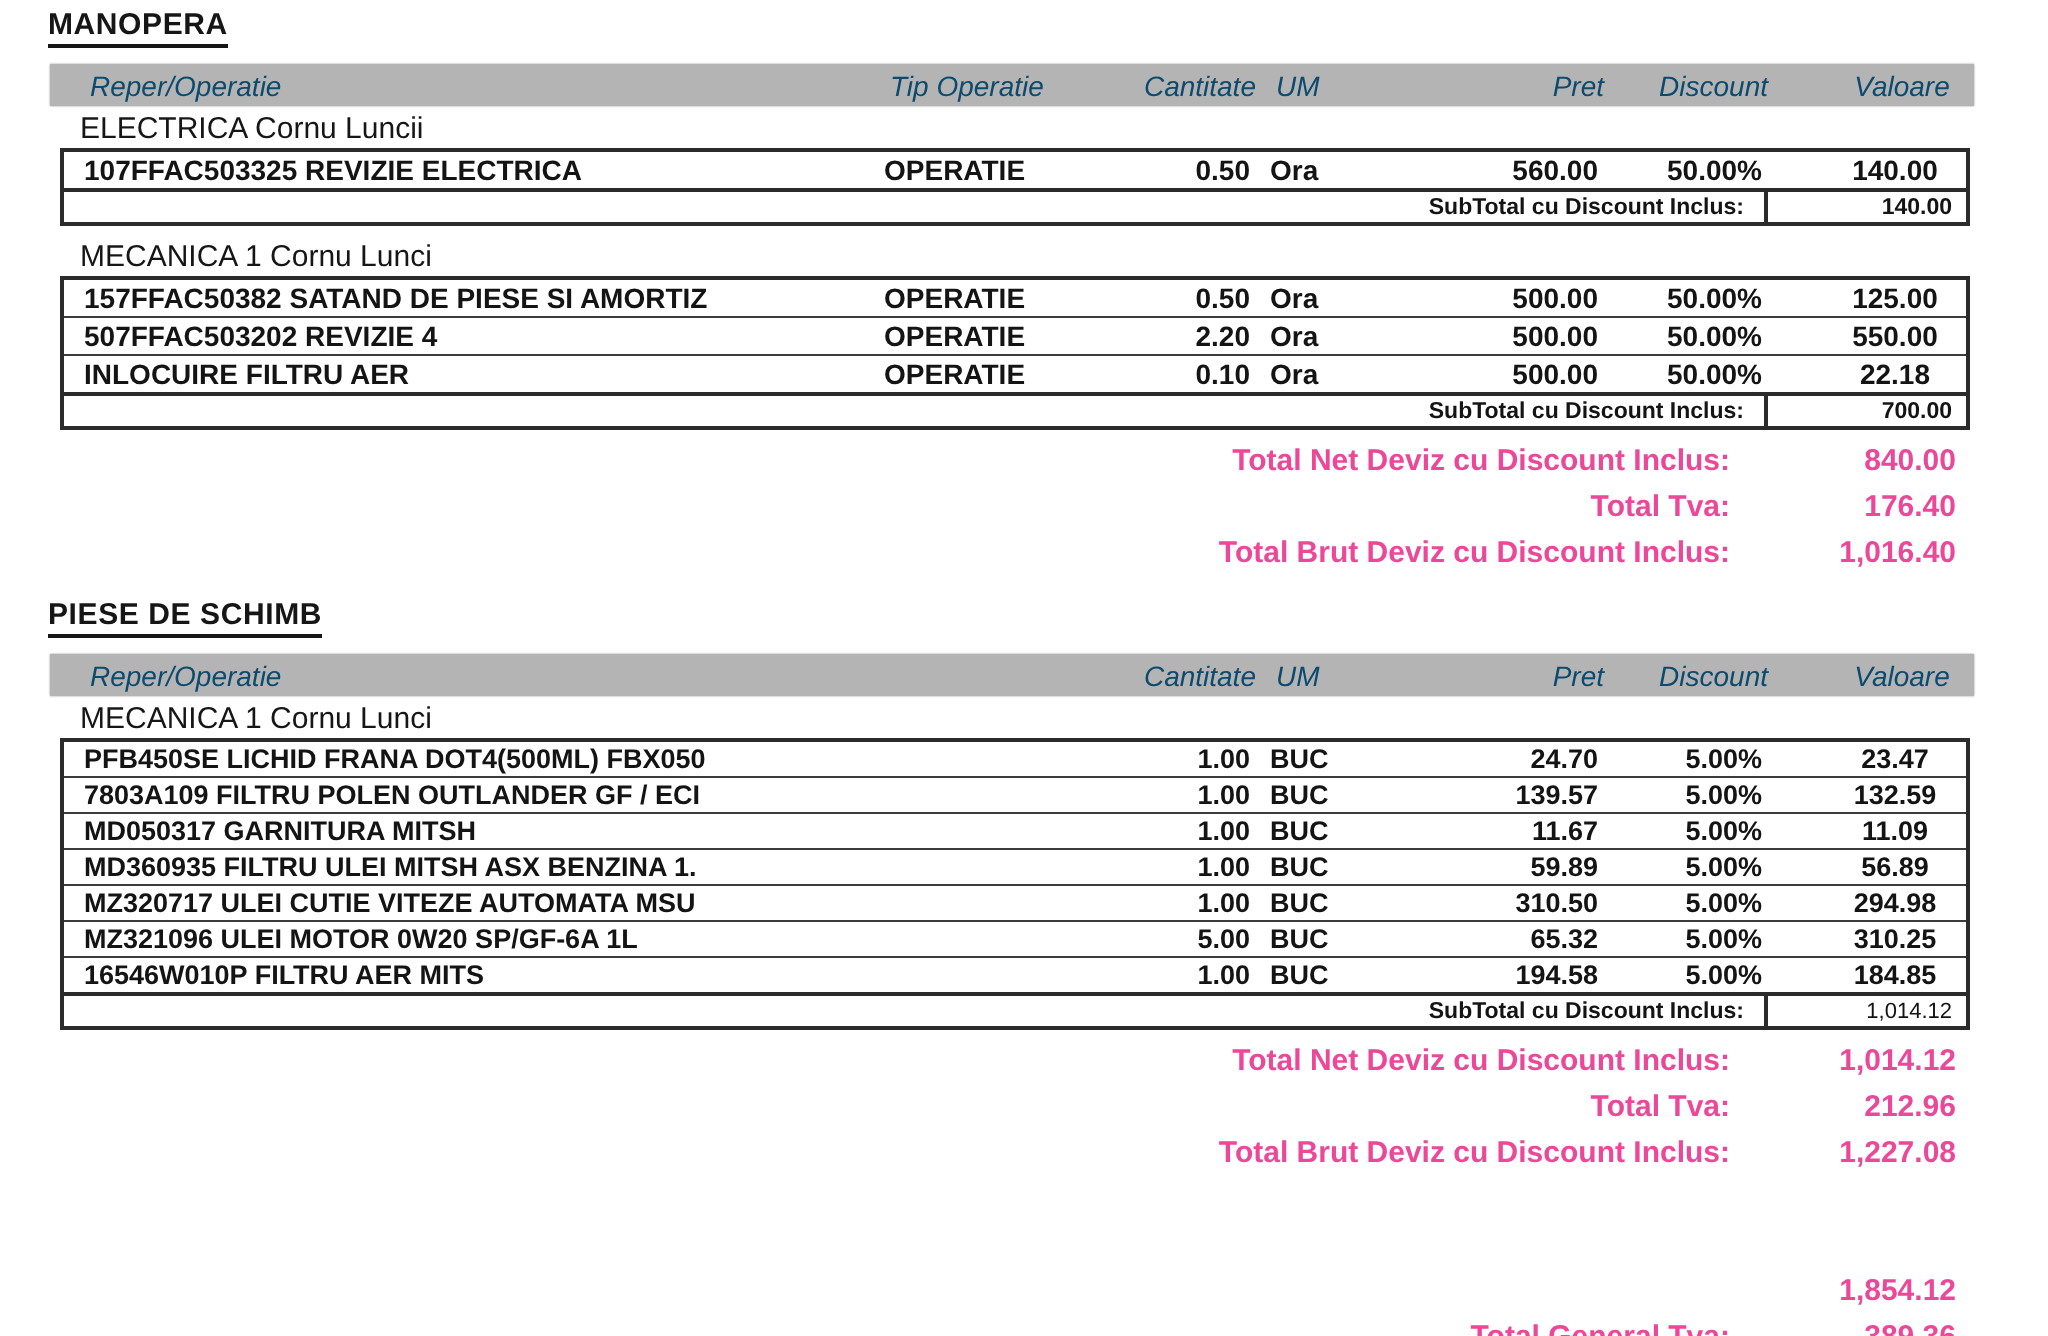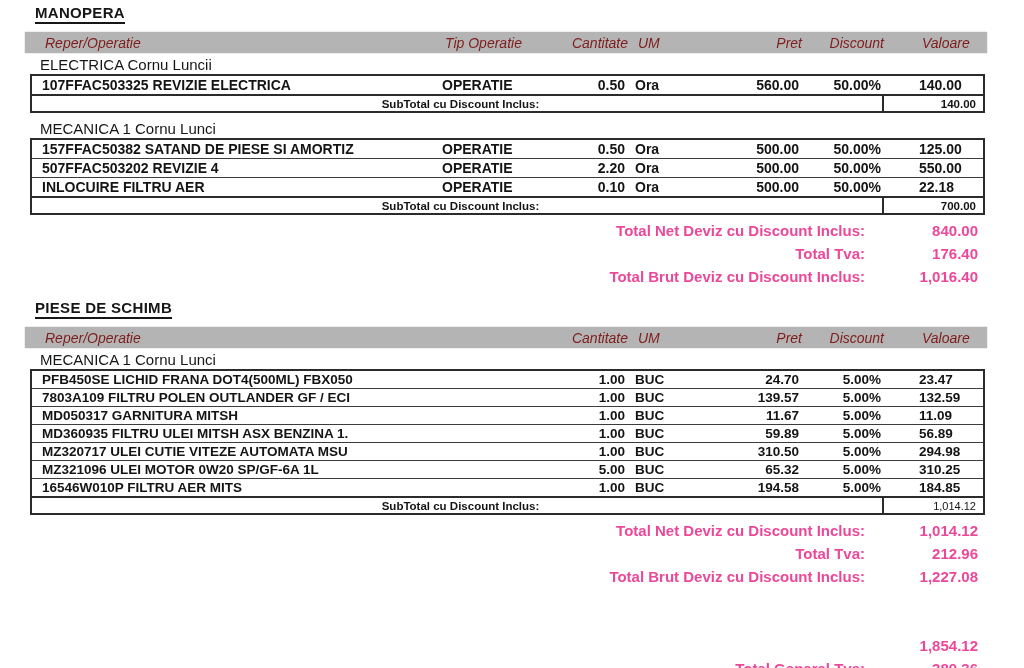--- a/index.html
+++ b/index.html
@@ -8,35 +8,35 @@
     width:1024px; height:668px;
     overflow:hidden;
     background:#ffffff;
     font-family:"Liberation Sans","DejaVu Sans",sans-serif;
     color:#161616;
   }
   .content { margin-left:30px; width:955px; }
 
   .section-title {
     display:inline-block;
-    margin:5px 0 0 35px;
+    margin:5px 0 0 24px;
     font-size:15px; font-weight:bold;
     letter-spacing:0.3px;
     border-bottom:2px solid #161616;
     padding-bottom:1px;
     line-height:16px;
   }
 
   .hbar {
     margin-left:25px; width:962px;
     margin-top:8px;
     background:#b4b4b4;
     height:21px;
     display:flex; align-items:center;
-    font-size:14px; font-style:italic; font-weight:500; color:#7f1d1d;
+    font-size:14px; font-style:italic; font-weight:500; color:#0c4a6e;
     box-shadow:0 0 1px #9a9a9a;
   }
   .hbar .c-reper { padding-left:20px; }
 
   .group-name {
     margin-top:3px;
     padding-left:10px;
     font-size:15px; font-weight:normal;
     height:18px; line-height:18px;
   }
@@ -54,29 +54,29 @@
   .piese .trow { height:17px; font-size:13.5px; }
   .piese .trow + .trow { border-top:1px solid #3c3c3c; }
 
   .c-reper   { flex:0 0 400px; padding-left:10px; white-space:nowrap; overflow:hidden; }
   .c-reper-w { flex:0 0 505px; padding-left:10px; white-space:nowrap; overflow:hidden; }
   .c-tip  { flex:0 0 105px; }
   .c-cant { flex:0 0 78px;  text-align:right; }
   .c-um   { flex:0 0 42px;  padding-left:10px; }
   .c-pret { flex:0 0 122px; text-align:right; }
   .c-disc { flex:0 0 82px;  text-align:right; }
-  .c-val  { flex:1; text-align:left; padding-right:7px;padding-left:38px; }
+  .c-val  { flex:1; text-align:center; padding-right:7px;padding-left:38px; }
 
   .subrow {
     display:flex; align-items:center;
     height:15px;
     border-top:2px solid #2b2b2b;
     font-size:11.5px; font-weight:bold; color:#141414;
   }
-  .subrow .sub-label { flex:1; text-align:center; padding-right:10px;padding-left:17px; }
+  .subrow .sub-label { flex:1; text-align:right; padding-right:10px;padding-left:17px; }
   .subrow .sub-val   { flex:0 0 92px; align-self:stretch; display:flex; align-items:center;
                        justify-content:flex-end; border-left:2px solid #2b2b2b; padding-right:7px; }
   .sub-val-light { font-weight:500; font-size:11px; }
 
   .totals { margin-top:4px; }
   .total-line {
     display:flex; justify-content:flex-end; align-items:center;
     height:23px;
     font-size:15px; font-weight:bold; color:#ec4899;
   }

